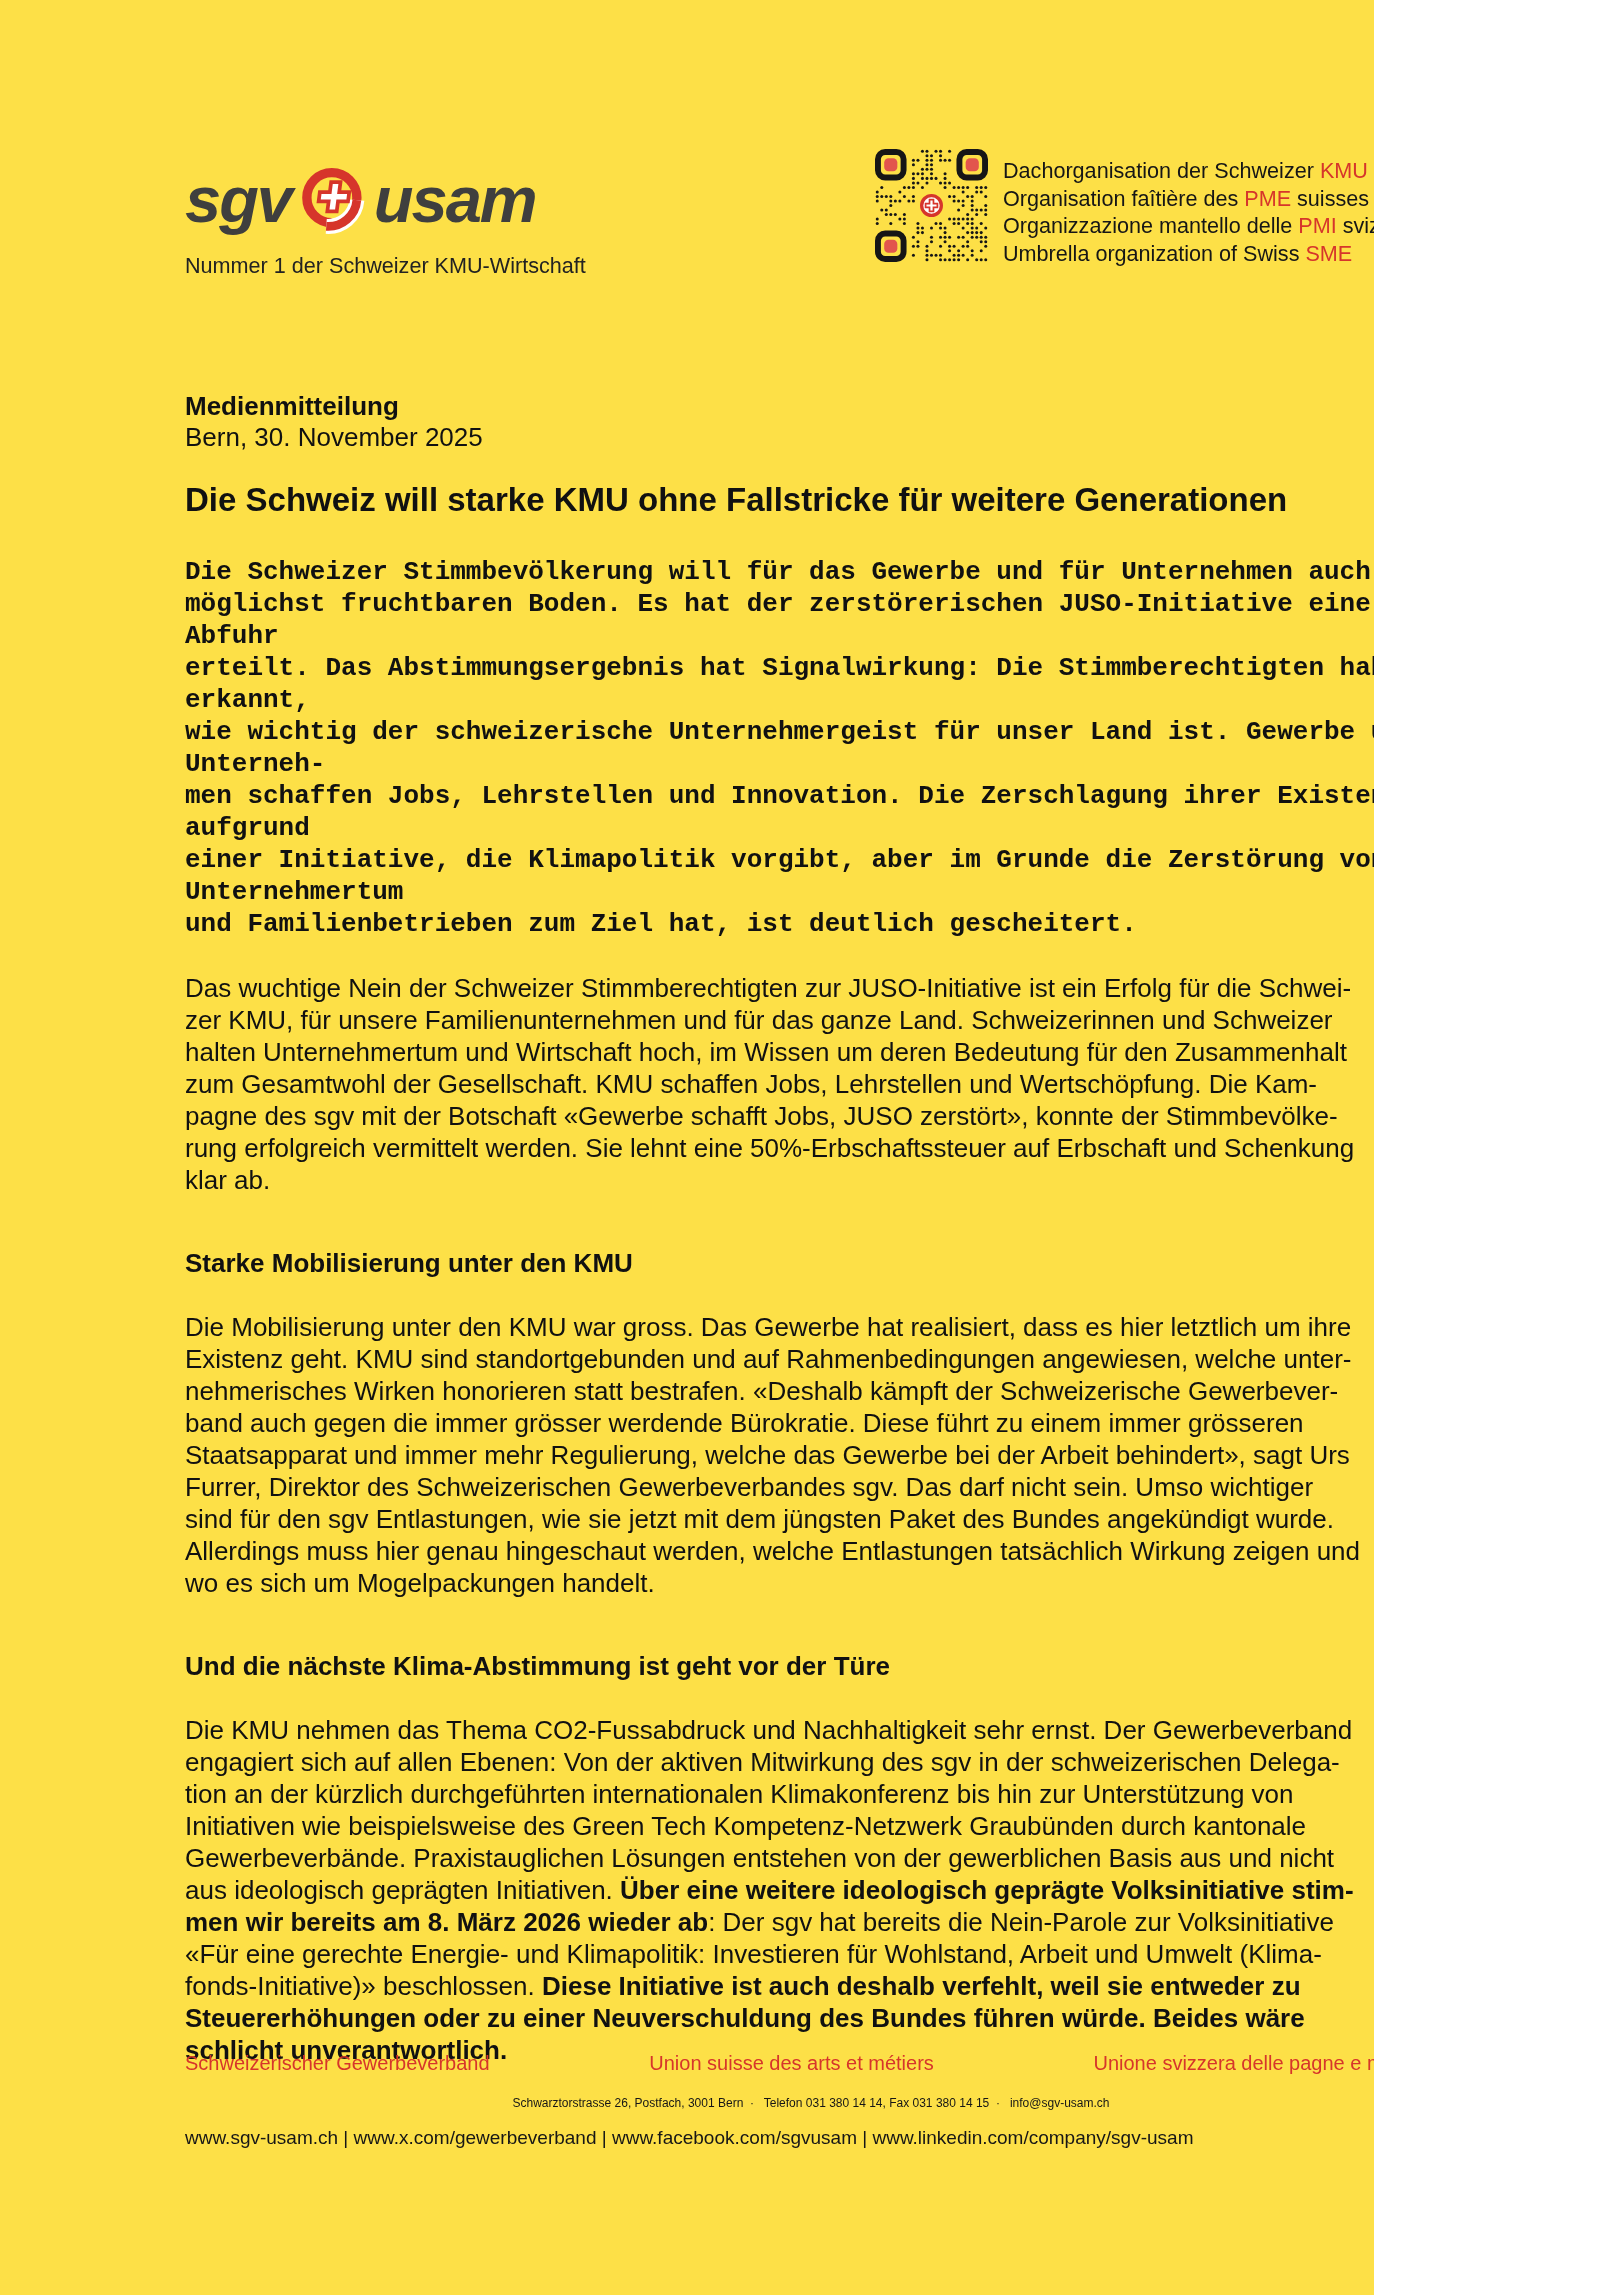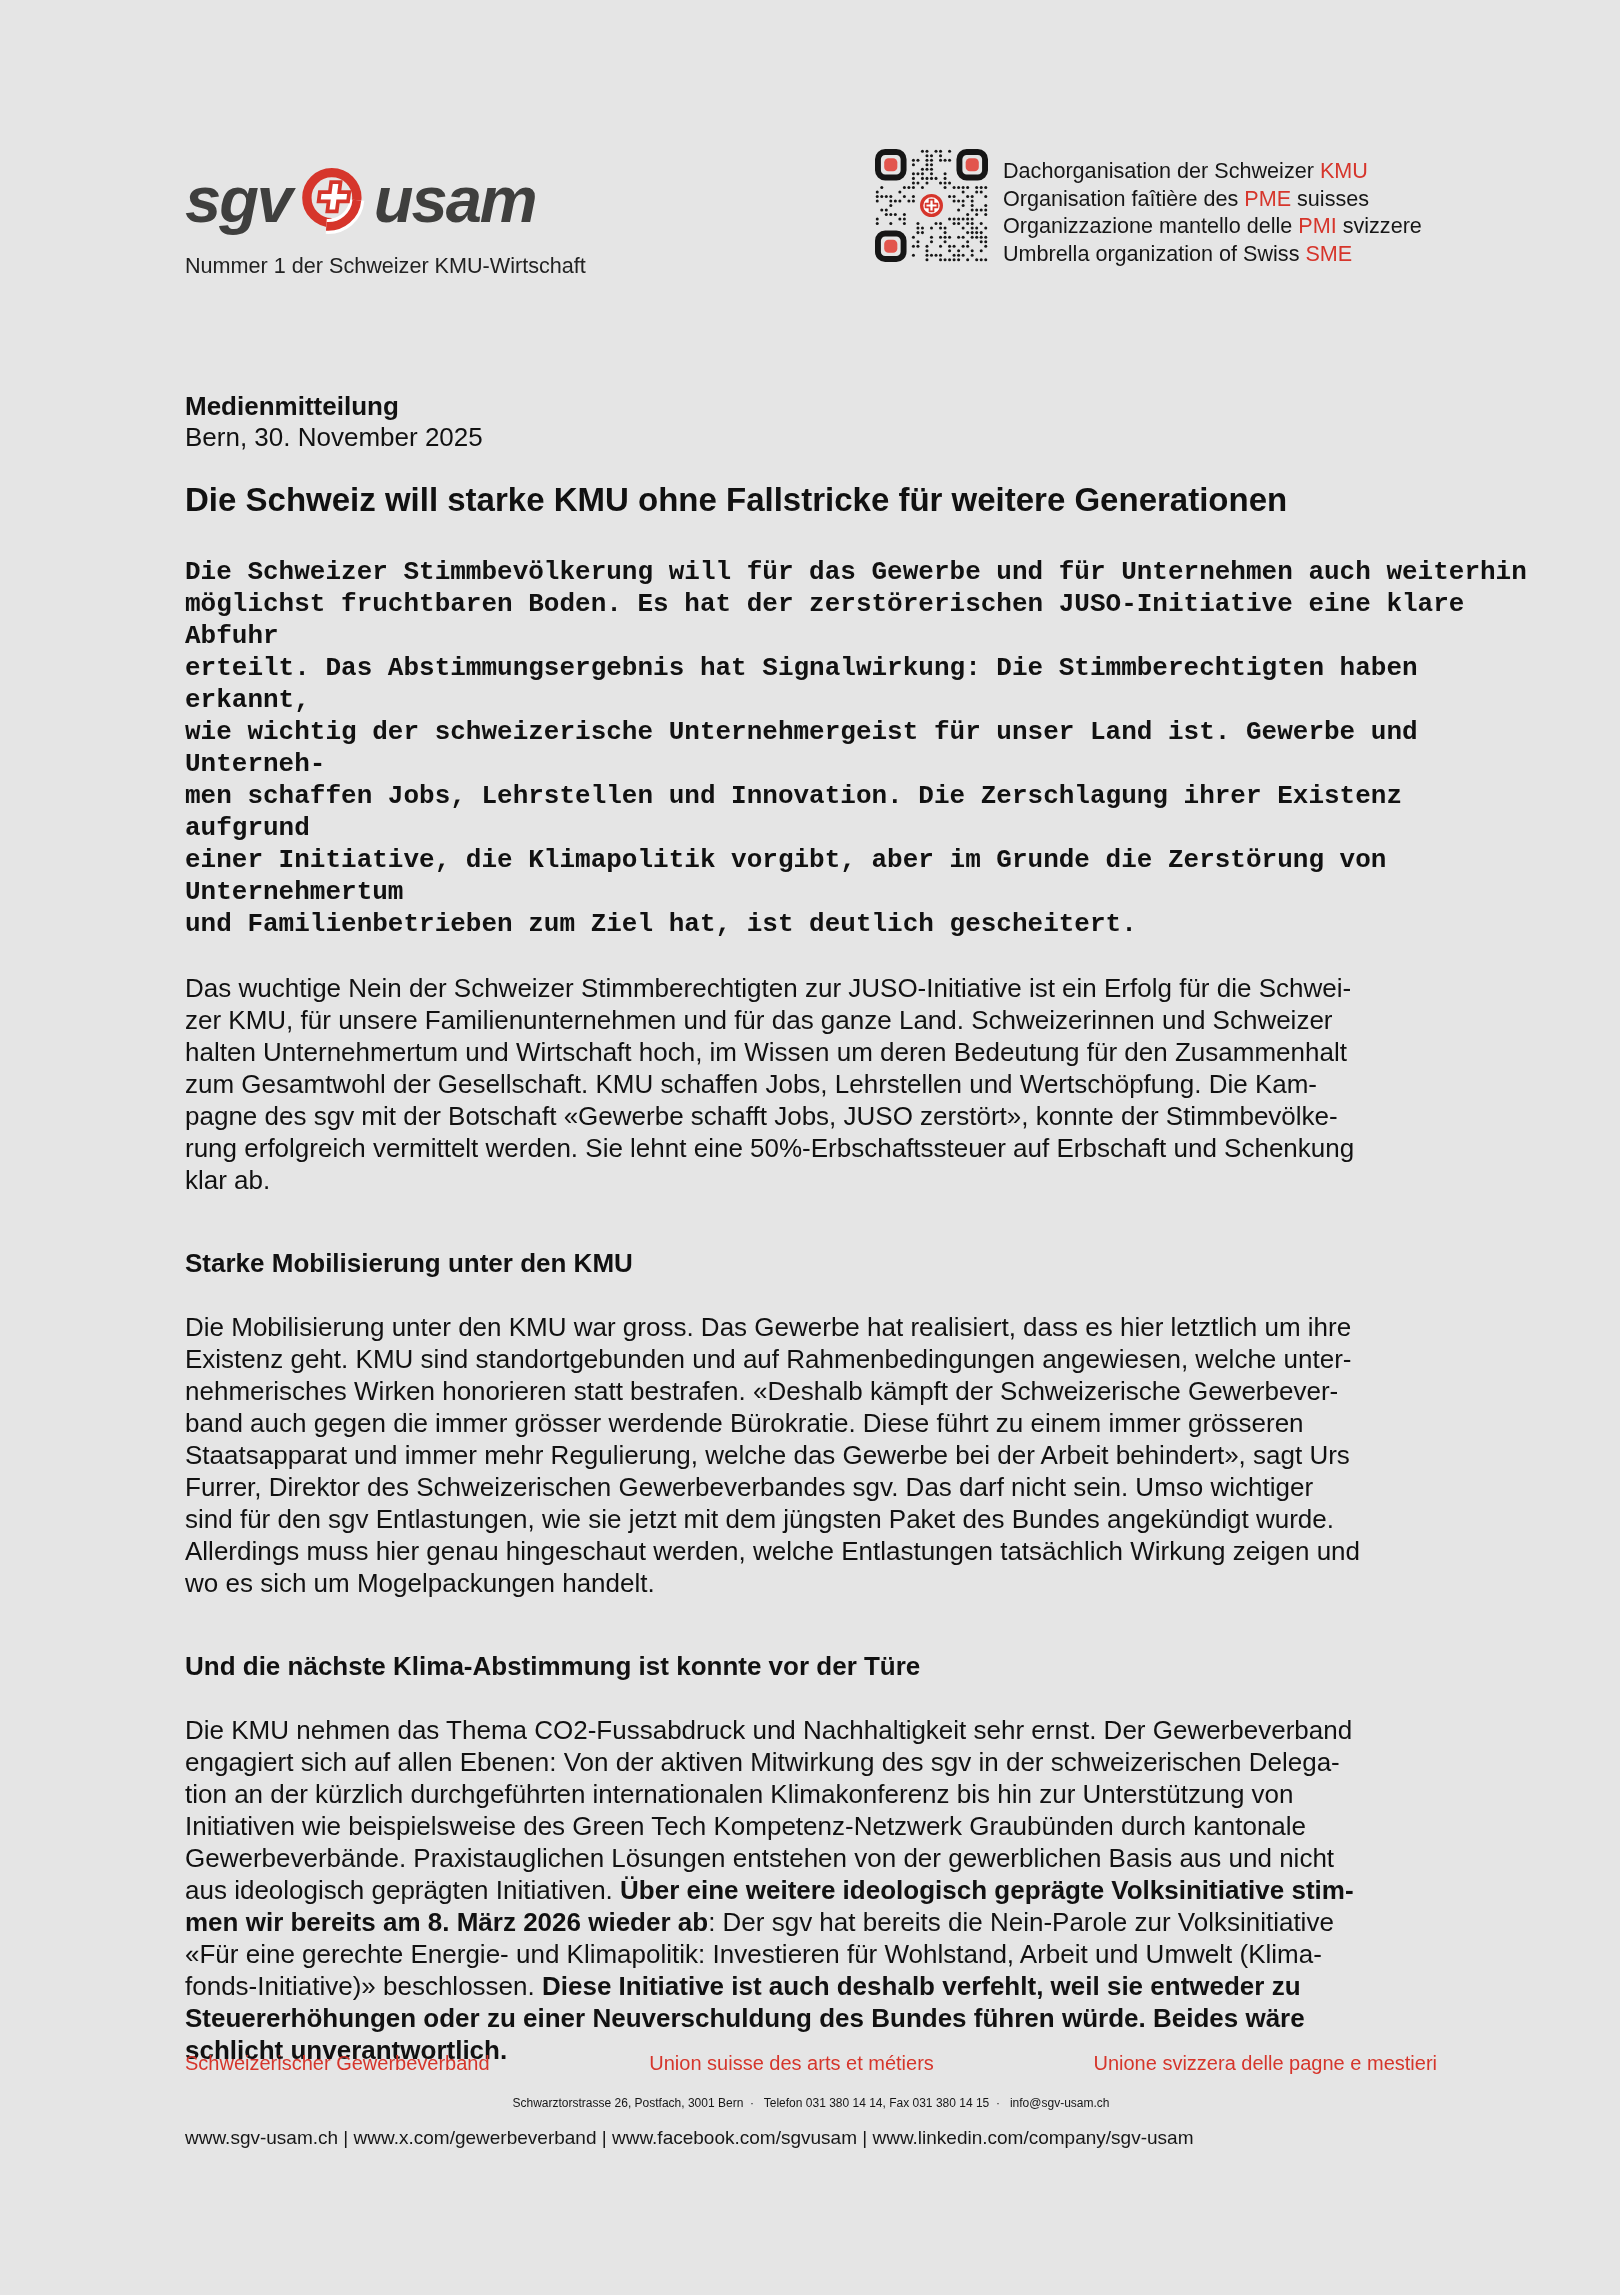--- a/index.html
+++ b/index.html
@@ -5,23 +5,23 @@
   :root{
     --red:#d6352b;
     --text:#111111;
     --logo-gray:#3f3f3e;
   }
   *{margin:0;padding:0;box-sizing:border-box;}
   html,body{background:#ffffff;}
   body{font-family:"Liberation Sans","DejaVu Sans",sans-serif;color:var(--text);}
   .page{
     position:relative;
-    width:1620px;
+    width:1374px;
     height:2295px;
-    background:#e5e5e5;
+    background:#fde047;
     overflow:hidden;
   }
 
   
   .logo{position:absolute;left:185px;top:162px;}
   .wordmark{display:flex;align-items:center;color:var(--logo-gray);}
   .wordmark .w{
     font-size:65px;
     font-style:italic;
     font-weight:600;
@@ -328,21 +328,21 @@
     <p class="para">Die Mobilisierung unter den KMU war gross. Das Gewerbe hat realisiert, dass es hier letztlich um ihre
 Existenz geht. KMU sind standortgebunden und auf Rahmenbedingungen angewiesen, welche unter-
 nehmerisches Wirken honorieren statt bestrafen. «Deshalb kämpft der Schweizerische Gewerbever-
 band auch gegen die immer grösser werdende Bürokratie. Diese führt zu einem immer grösseren
 Staatsapparat und immer mehr Regulierung, welche das Gewerbe bei der Arbeit behindert», sagt Urs
 Furrer, Direktor des Schweizerischen Gewerbeverbandes sgv. Das darf nicht sein. Umso wichtiger
 sind für den sgv Entlastungen, wie sie jetzt mit dem jüngsten Paket des Bundes angekündigt wurde.
 Allerdings muss hier genau hingeschaut werden, welche Entlastungen tatsächlich Wirkung zeigen und
 wo es sich um Mogelpackungen handelt.</p>
 
-    <h3>Und die nächste Klima-Abstimmung ist konnte vor der Türe</h3>
+    <h3>Und die nächste Klima-Abstimmung ist geht vor der Türe</h3>
 
     <p class="para"><span>Die KMU nehmen das Thema CO2-Fussabdruck und Nachhaltigkeit sehr ernst. Der Gewerbeverband
 engagiert sich auf allen Ebenen: Von der aktiven Mitwirkung des sgv in der schweizerischen Delega-
 tion an der kürzlich durchgeführten internationalen Klimakonferenz bis hin zur Unterstützung von
 Initiativen wie beispielsweise des Green Tech Kompetenz-Netzwerk Graubünden durch kantonale
 Gewerbeverbände. Praxistauglichen Lösungen entstehen von der gewerblichen Basis aus und nicht
 aus ideologisch geprägten Initiativen. </span><span class="b">Über eine weitere ideologisch geprägte Volksinitiative stim-
 men wir bereits am 8. März 2026 wieder ab</span><span>: Der sgv hat bereits die Nein-Parole zur Volksinitiative
 «Für eine gerechte Energie- und Klimapolitik: Investieren für Wohlstand, Arbeit und Umwelt (Klima-
 fonds-Initiative)» beschlossen. </span><span class="b">Diese Initiative ist auch deshalb verfehlt, weil sie entweder zu

